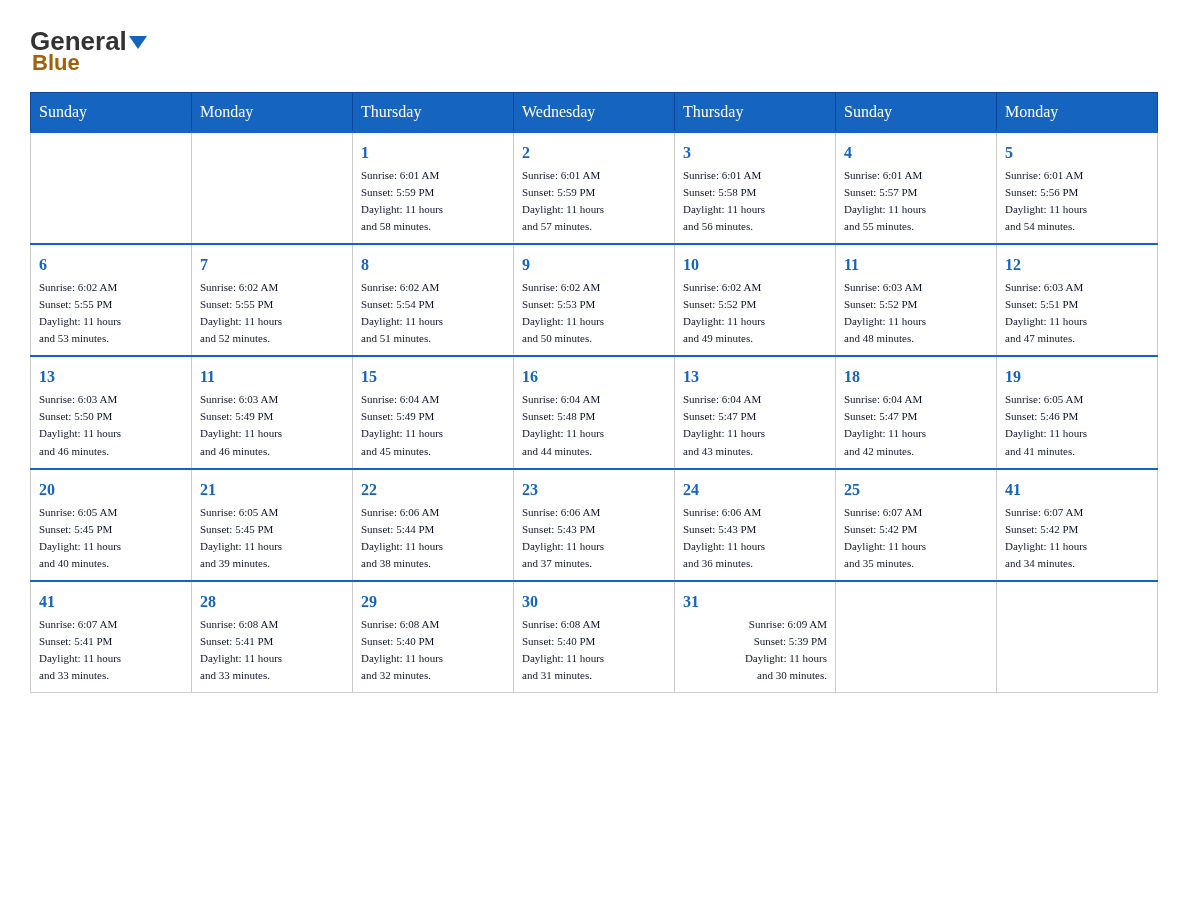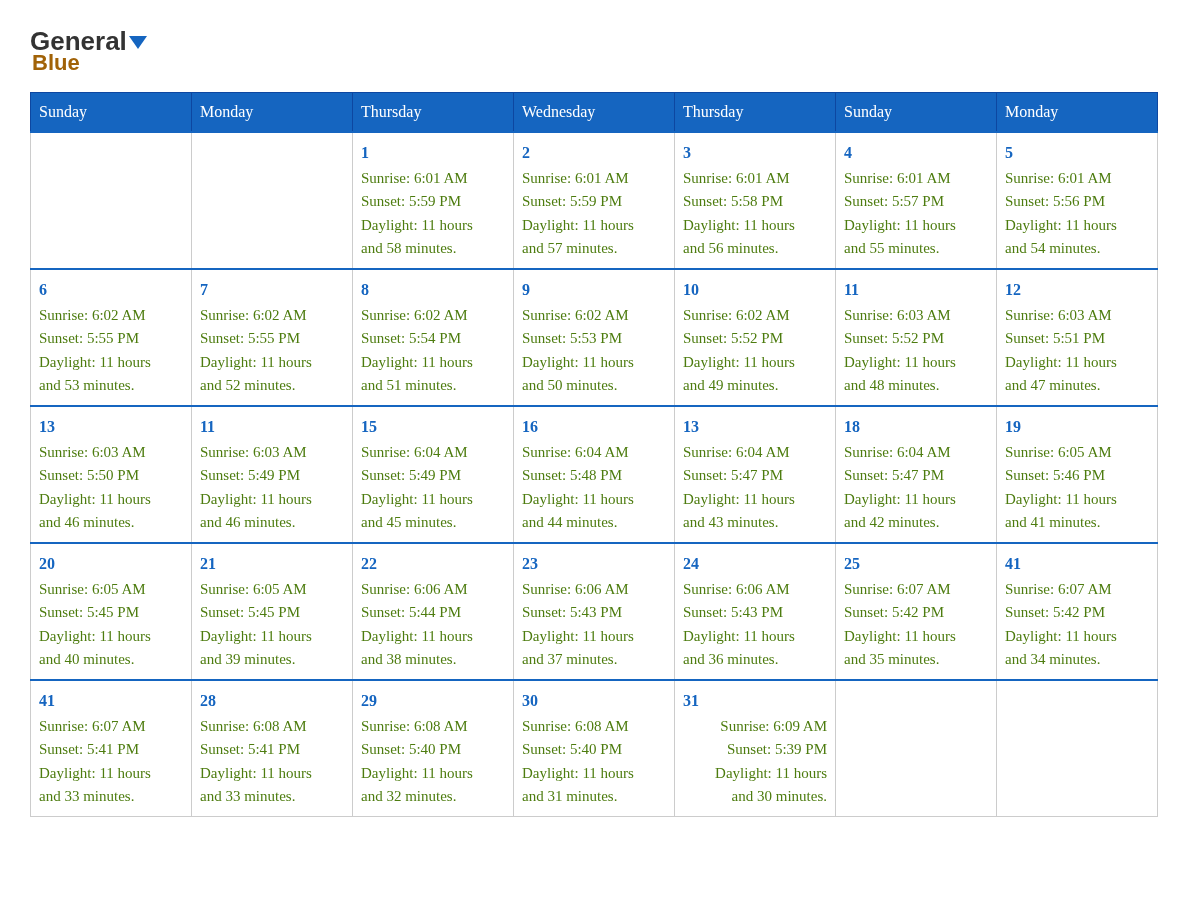--- a/index.html
+++ b/index.html
@@ -76,22 +76,22 @@
       line-height: 1.5;
     }
     .day-number {
       font-size: 16px;
       font-weight: bold;
       color: #1565C0;
       display: block;
       margin-bottom: 2px;
     }
     .day-info {
-      color: #4d7c0f;
-      font-size: 15px;
+      color: #0f172a;
+      font-size: 11px;
       line-height: 1.55;
     }
     .empty-cell {
       background: #fff;
     }
     tbody tr td {
       background: #fff;
     }
   </style>
 </head>

